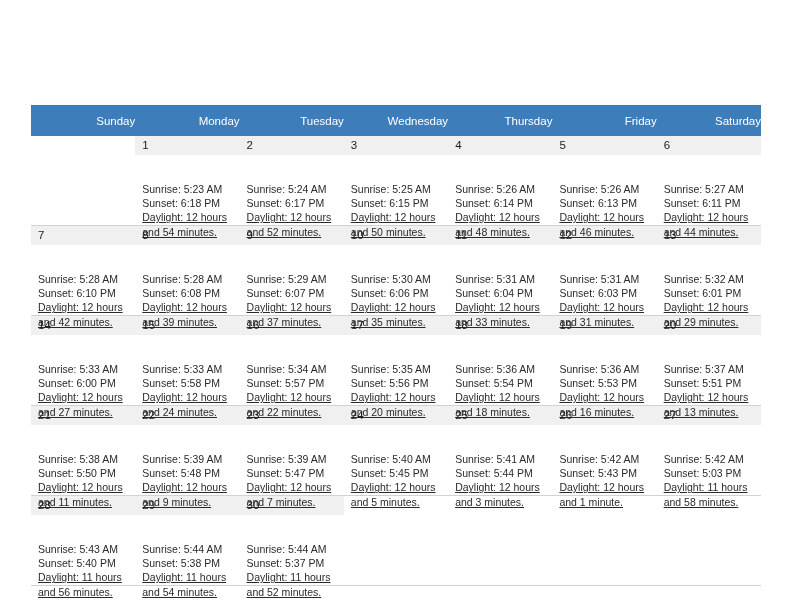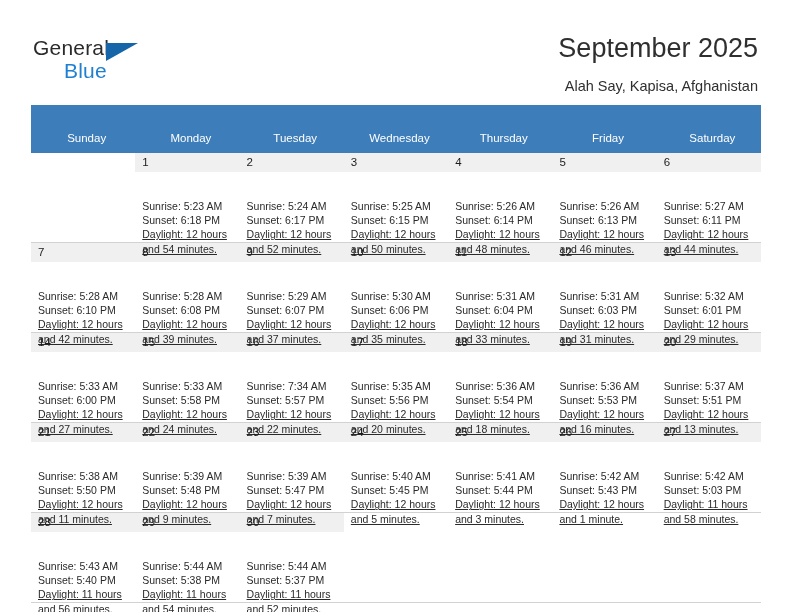--- a/index.html
+++ b/index.html
@@ -91,22 +91,22 @@
     top: 105px;
     width: 730px;
     border-collapse: collapse;
     table-layout: fixed;
   }
   .calendar th {
     background: #3c7dba;
     color: #ffffff;
     font-size: 11.5px;
     font-weight: normal;
-    text-align: center;
-    padding: 23px 0 5px 7px;
+    text-align: right;
+    padding: 6px 0 5px 7px;
     height: 20px;
     border: none;
   }
   .calendar td {
     vertical-align: top;
     border-bottom: 1px solid #d2d2d2;
     border-right: none;
     padding: 0;
     height: 89px;
     width: 104.28px;
@@ -146,32 +146,20 @@
   }
   tr.week-row:first-of-type td {
     border-top: none;
   }
 </style>
 </head>
 <body>
 
 <div class="page">
 
-  <div class="header">
-
-    <div class="logo">
-      <span class="logo-general">General</span>
-      <span class="logo-tri"></span>
-      <span class="logo-blue">Blue</span>
-    </div>
-
-    <div class="title">September 2025</div>
-    <div class="subtitle">Alah Say, Kapisa, Afghanistan</div>
-
-  </div>
 
   <table class="calendar">
     <thead>
       <tr>
         <th>Sunday</th>
         <th>Monday</th>
         <th>Tuesday</th>
         <th>Wednesday</th>
         <th>Thursday</th>
         <th>Friday</th>
@@ -344,21 +332,21 @@
               <div>Sunrise: 5:33 AM</div>
               <div>Sunset: 5:58 PM</div>
               <div class="wrap">Daylight: 12 hours and 24 minutes.</div>
             </div>
           </div>
         </td>
         <td>
           <div class="cell-inner">
             <div class="daynum">16</div>
             <div class="info">
-              <div>Sunrise: 7:34 AM</div>
+              <div>Sunrise: 5:34 AM</div>
               <div>Sunset: 5:57 PM</div>
               <div class="wrap">Daylight: 12 hours and 22 minutes.</div>
             </div>
           </div>
         </td>
         <td>
           <div class="cell-inner">
             <div class="daynum">17</div>
             <div class="info">
               <div>Sunrise: 5:35 AM</div>

